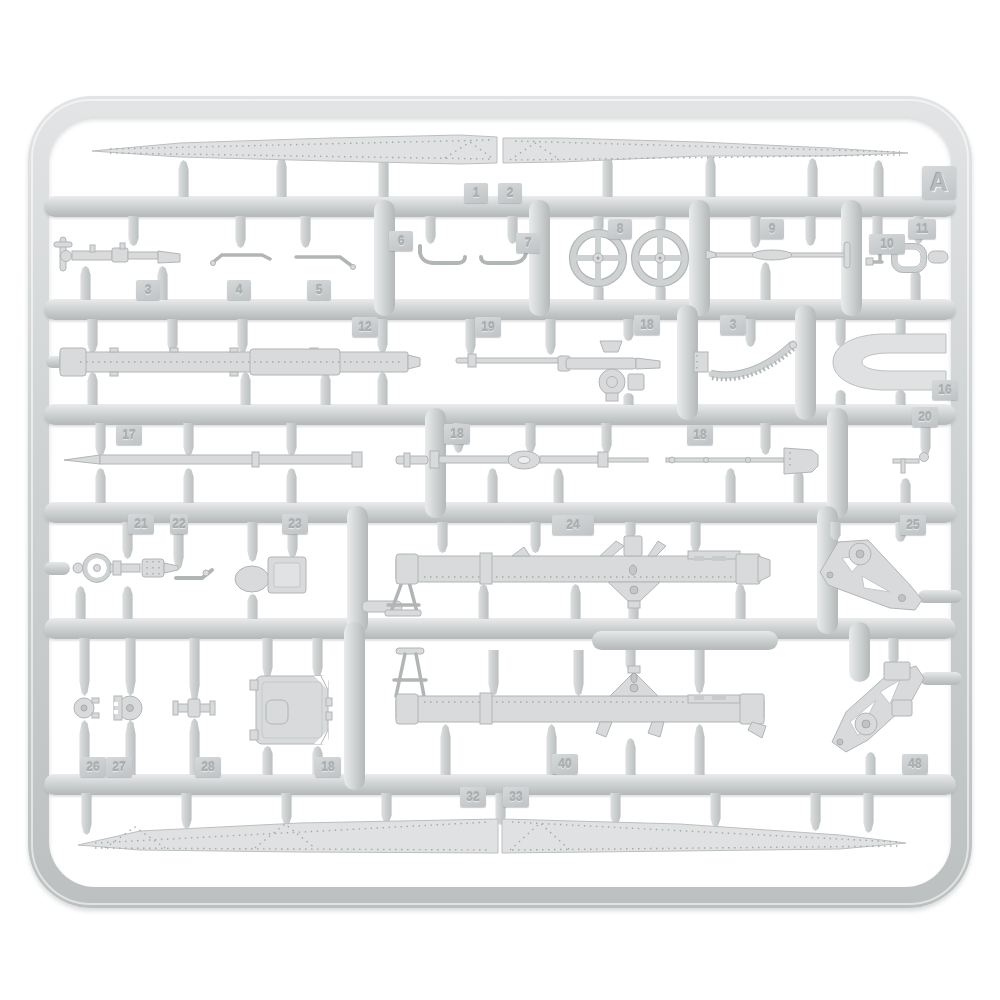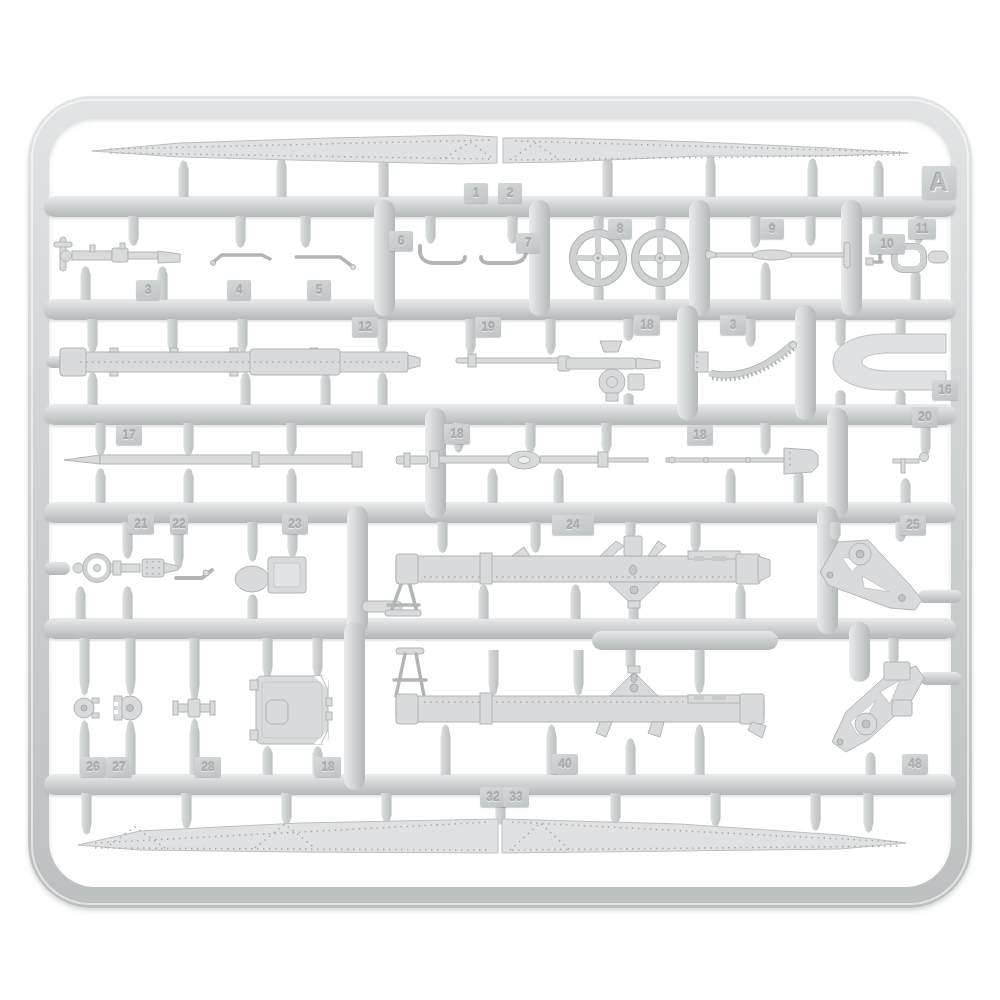--- a/index.html
+++ b/index.html
@@ -505,18 +505,18 @@
   <div class="tag" style="left:170px;top:514px;width:18px">22</div>
   <div class="tag" style="left:282px;top:514px;width:26px">23</div>
   <div class="tag" style="left:552px;top:515px;width:42px">24</div>
   <div class="tag" style="left:900px;top:515px;width:26px">25</div>
   <div class="tag" style="left:80px;top:757px;width:26px">26</div>
   <div class="tag" style="left:106px;top:757px;width:26px">27</div>
   <div class="tag" style="left:195px;top:757px;width:26px">28</div>
   <div class="tag" style="left:315px;top:757px;width:26px">18</div>
   <div class="tag" style="left:552px;top:754px;width:26px">40</div>
   <div class="tag" style="left:902px;top:754px;width:26px">48</div>
-  <div class="tag" style="left:480px;top:787px;width:26px">32</div>
+  <div class="tag" style="left:460px;top:787px;width:26px">32</div>
   <div class="tag" style="left:503px;top:787px;width:26px">33</div>
 
   <div class="letter-tab">A</div>
 
 </div>
 
 </body></html>

